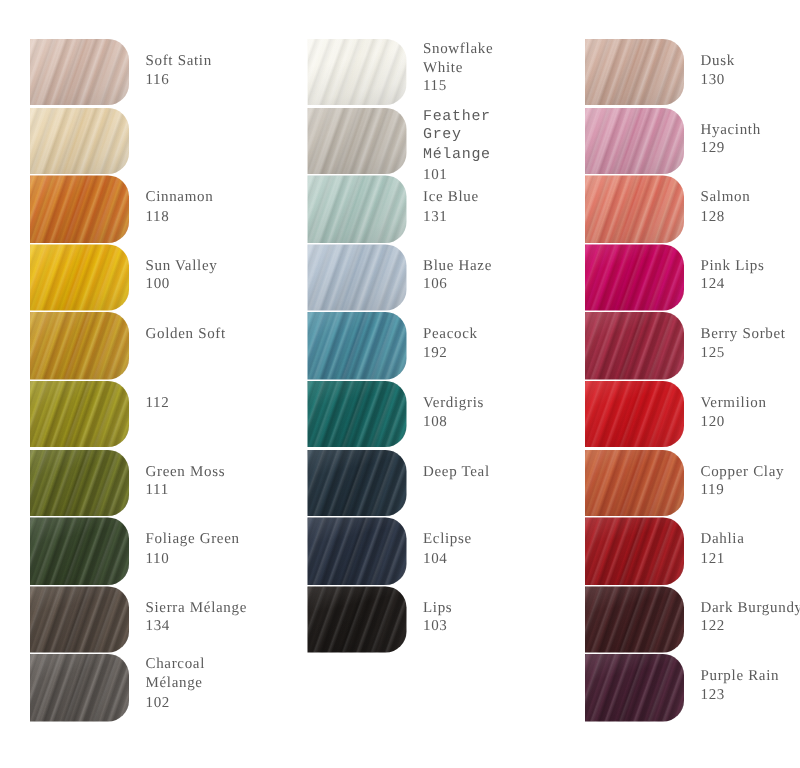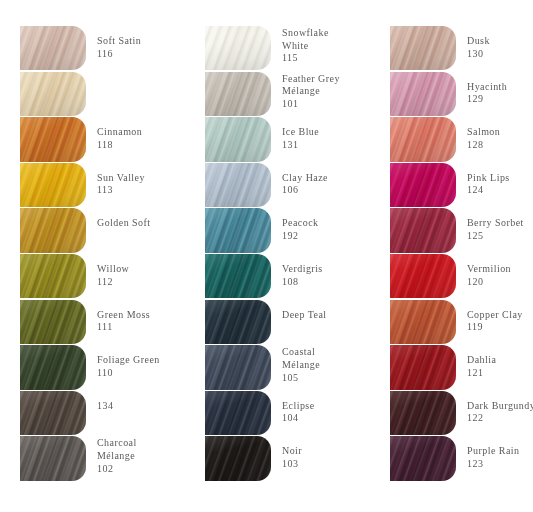--- a/index.html
+++ b/index.html
@@ -140,41 +140,40 @@
         </div>
       </div>
       <div class="row">
         <div class="swatch" style="background: linear-gradient(116deg, rgb(238, 194, 42) 0%, rgb(224, 166, 6) 48%, rgb(238, 194, 42) 100%);">
           <span class="tex"></span>
           <span class="tex2"></span>
           <span class="shade"></span>
         </div>
         <div class="label lbl-mid">
           <span class="nm">Sun Valley</span>
-          <span class="no">113</span>
+          <span class="no">100</span>
         </div>
       </div>
       <div class="row">
         <div class="swatch" style="background: linear-gradient(116deg, rgb(205, 161, 58) 0%, rgb(184, 134, 26) 48%, rgb(205, 161, 58) 100%);">
           <span class="tex"></span>
           <span class="tex2"></span>
           <span class="shade"></span>
         </div>
         <div class="label lbl-mid">
           <span class="nm">Golden Soft</span>
         </div>
       </div>
       <div class="row">
         <div class="swatch" style="background: linear-gradient(116deg, rgb(163, 154, 48) 0%, rgb(140, 130, 25) 48%, rgb(163, 154, 48) 100%);">
           <span class="tex"></span>
           <span class="tex2"></span>
           <span class="shade"></span>
         </div>
         <div class="label lbl-mid">
-          <span class="nm">Willow</span>
           <span class="no">112</span>
         </div>
       </div>
       <div class="row">
         <div class="swatch" style="background: linear-gradient(116deg, rgb(111, 117, 48) 0%, rgb(90, 95, 29) 48%, rgb(111, 117, 48) 100%);">
           <span class="tex"></span>
           <span class="tex2"></span>
           <span class="shade"></span>
         </div>
         <div class="label lbl-mid">
@@ -193,20 +192,21 @@
           <span class="no">110</span>
         </div>
       </div>
       <div class="row">
         <div class="swatch" style="background: linear-gradient(116deg, rgb(94, 83, 73) 0%, rgb(75, 65, 58) 48%, rgb(94, 83, 73) 100%);">
           <span class="tex"></span>
           <span class="tex2"></span>
           <span class="shade"></span>
         </div>
         <div class="label lbl-mid">
+          <span class="nm">Sierra Mélange</span>
           <span class="no">134</span>
         </div>
       </div>
       <div class="row">
         <div class="swatch" style="background: linear-gradient(116deg, rgb(106, 101, 97) 0%, rgb(85, 80, 76) 48%, rgb(106, 101, 97) 100%);">
           <span class="tex"></span>
           <span class="tex2"></span>
           <span class="shade"></span>
         </div>
         <div class="label lbl-top">
@@ -227,21 +227,21 @@
           <span class="no">115</span>
         </div>
       </div>
       <div class="row">
         <div class="swatch" style="background: linear-gradient(116deg, rgb(210, 204, 195) 0%, rgb(189, 182, 172) 48%, rgb(210, 204, 195) 100%);">
           <span class="tex"></span>
           <span class="tex2"></span>
           <span class="shade"></span>
         </div>
         <div class="label lbl-top">
-          <span class="nm" style="white-space: normal; max-width: 62px;">Feather Grey Mélange</span>
+          <span class="nm" style="white-space: normal; max-width: 62px; font-family: Liberation Mono, monospace;">Feather Grey Mélange</span>
           <span class="no">101</span>
         </div>
       </div>
       <div class="row">
         <div class="swatch" style="background: linear-gradient(116deg, rgb(195, 215, 209) 0%, rgb(169, 196, 189) 48%, rgb(195, 215, 209) 100%);">
           <span class="tex"></span>
           <span class="tex2"></span>
           <span class="shade"></span>
         </div>
         <div class="label lbl-mid">
@@ -249,21 +249,21 @@
           <span class="no">131</span>
         </div>
       </div>
       <div class="row">
         <div class="swatch" style="background: linear-gradient(116deg, rgb(194, 206, 219) 0%, rgb(170, 185, 200) 48%, rgb(194, 206, 219) 100%);">
           <span class="tex"></span>
           <span class="tex2"></span>
           <span class="shade"></span>
         </div>
         <div class="label lbl-mid">
-          <span class="nm">Clay Haze</span>
+          <span class="nm">Blue Haze</span>
           <span class="no">106</span>
         </div>
       </div>
       <div class="row">
         <div class="swatch" style="background: linear-gradient(116deg, rgb(92, 154, 173) 0%, rgb(63, 126, 146) 48%, rgb(92, 154, 173) 100%);">
           <span class="tex"></span>
           <span class="tex2"></span>
           <span class="shade"></span>
         </div>
         <div class="label lbl-mid">
@@ -286,49 +286,38 @@
         <div class="swatch" style="background: linear-gradient(116deg, rgb(46, 62, 74) 0%, rgb(29, 42, 52) 48%, rgb(46, 62, 74) 100%);">
           <span class="tex"></span>
           <span class="tex2"></span>
           <span class="shade"></span>
         </div>
         <div class="label lbl-mid">
           <span class="nm">Deep Teal</span>
         </div>
       </div>
       <div class="row">
-        <div class="swatch" style="background: linear-gradient(116deg, rgb(76, 86, 104) 0%, rgb(57, 66, 81) 48%, rgb(76, 86, 104) 100%);">
-          <span class="tex"></span>
-          <span class="tex2"></span>
-          <span class="shade"></span>
-        </div>
-        <div class="label lbl-top">
-          <span class="nm" style="white-space: normal; max-width: 62px;">Coastal Mélange</span>
-          <span class="no">105</span>
-        </div>
-      </div>
-      <div class="row">
         <div class="swatch" style="background: linear-gradient(116deg, rgb(51, 60, 76) 0%, rgb(34, 42, 56) 48%, rgb(51, 60, 76) 100%);">
           <span class="tex"></span>
           <span class="tex2"></span>
           <span class="shade"></span>
         </div>
         <div class="label lbl-mid">
           <span class="nm">Eclipse</span>
           <span class="no">104</span>
         </div>
       </div>
       <div class="row">
         <div class="swatch" style="background: linear-gradient(116deg, rgb(38, 34, 32) 0%, rgb(24, 21, 19) 48%, rgb(38, 34, 32) 100%);">
           <span class="tex"></span>
           <span class="tex2"></span>
           <span class="shade"></span>
         </div>
         <div class="label lbl-mid">
-          <span class="nm">Noir</span>
+          <span class="nm">Lips</span>
           <span class="no">103</span>
         </div>
       </div>
     </div>
     <div class="column col-2">
       <div class="row">
         <div class="swatch" style="background: linear-gradient(116deg, rgb(220, 191, 178) 0%, rgb(199, 165, 150) 48%, rgb(220, 191, 178) 100%);">
           <span class="tex"></span>
           <span class="tex2"></span>
           <span class="shade"></span>

